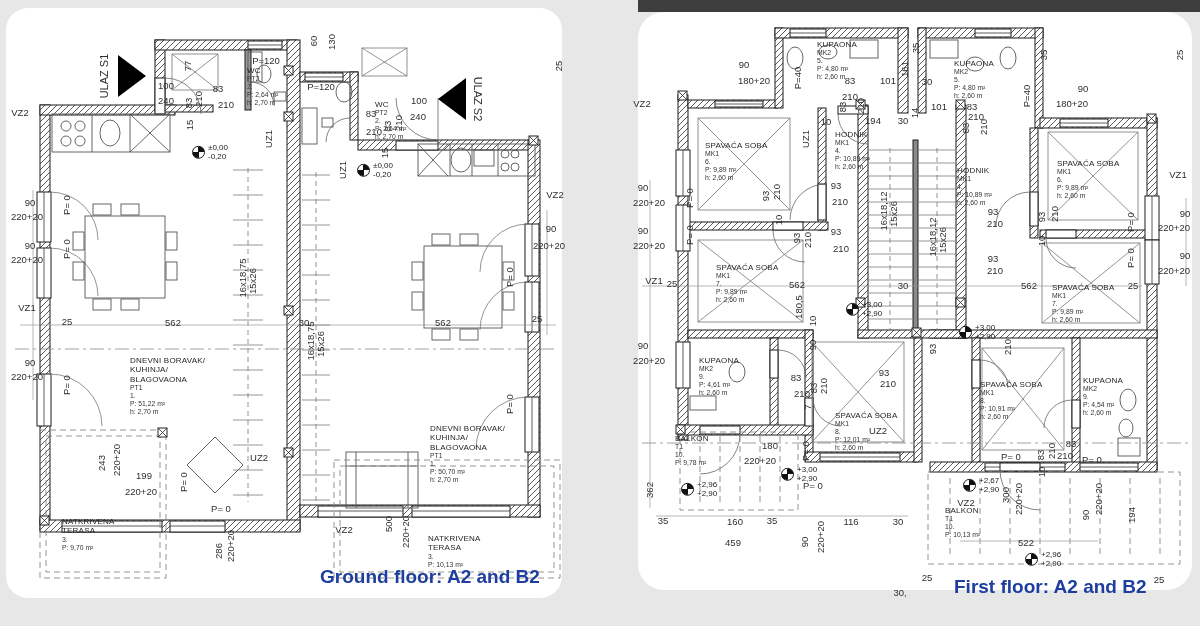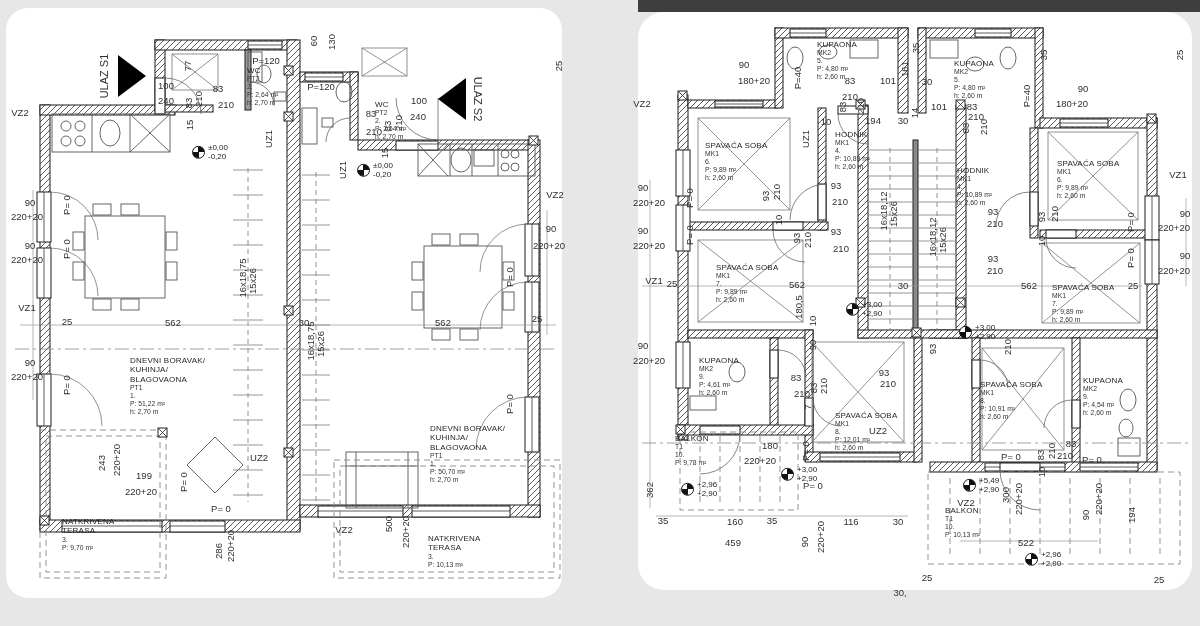--- a/index.html
+++ b/index.html
@@ -675,28 +675,30 @@
       <div class="lvl" style="left: 681px; top: 489px;">
         <div class="sym"></div>
         <div class="txt">
           <div>+2,96</div>
           <div>+2,90</div>
         </div>
       </div>
       <div class="lvl" style="left: 963px; top: 485px;">
         <div class="sym"></div>
         <div class="txt">
-          <div>+5,49</div>
+          <div>+2,67</div>
           <div>+2,90</div>
         </div>
       </div>
       <div class="lvl" style="left: 1025px; top: 559px;">
         <div class="sym"></div>
         <div class="txt">
           <div>+2,96</div>
           <div>+2,90</div>
         </div>
       </div>
     </div>
   <div class="layer" id="caps-layer">
+      <div class="cap" style="left: 320px; top: 566px;">Ground floor: A2 and B2</div>
+      <div class="cap" style="left: 954px; top: 576px;">First floor: A2 and B2</div>
     </div>
 
 </div>
 
 </body></html>

